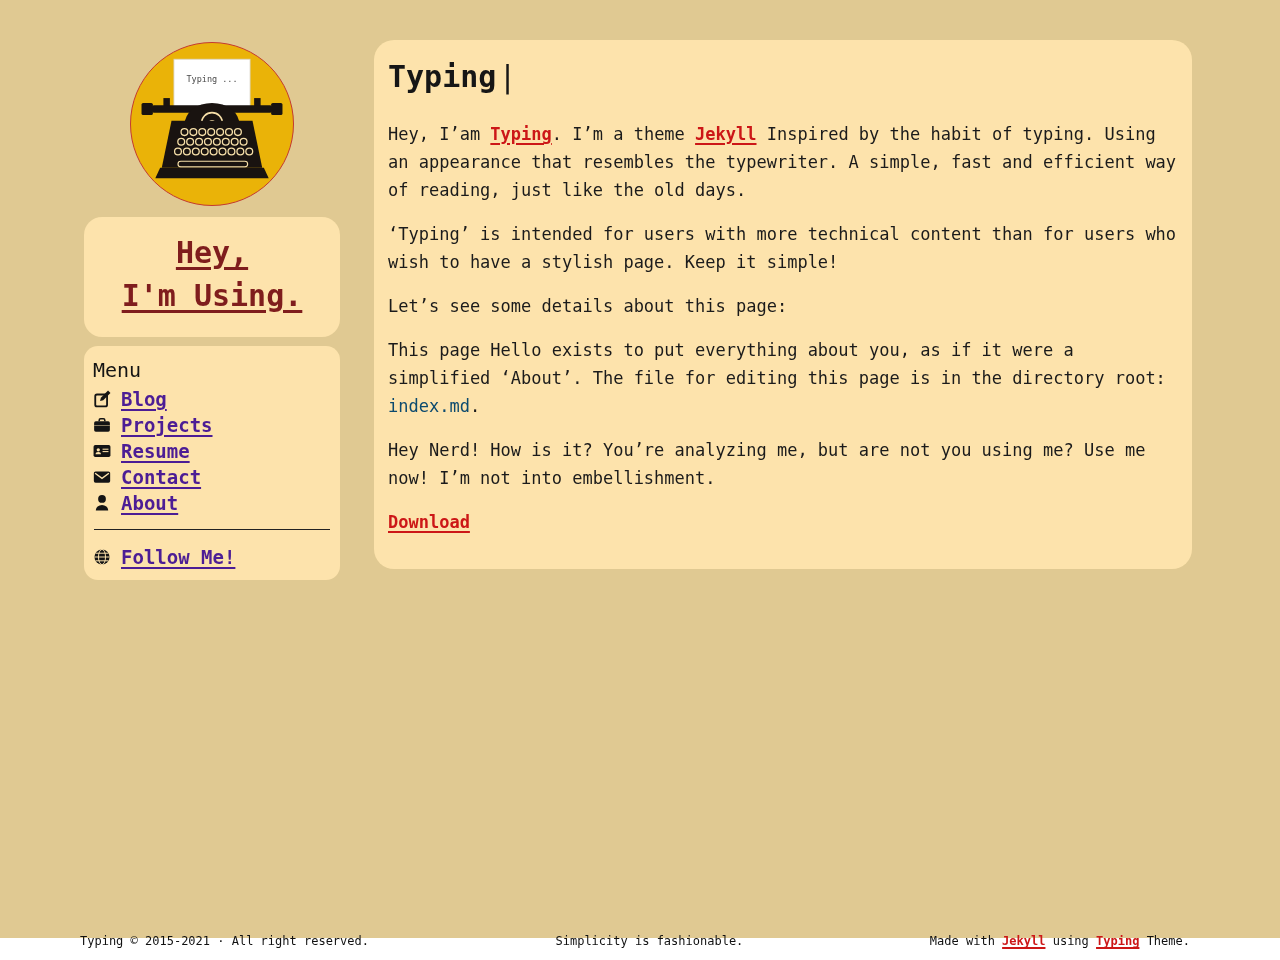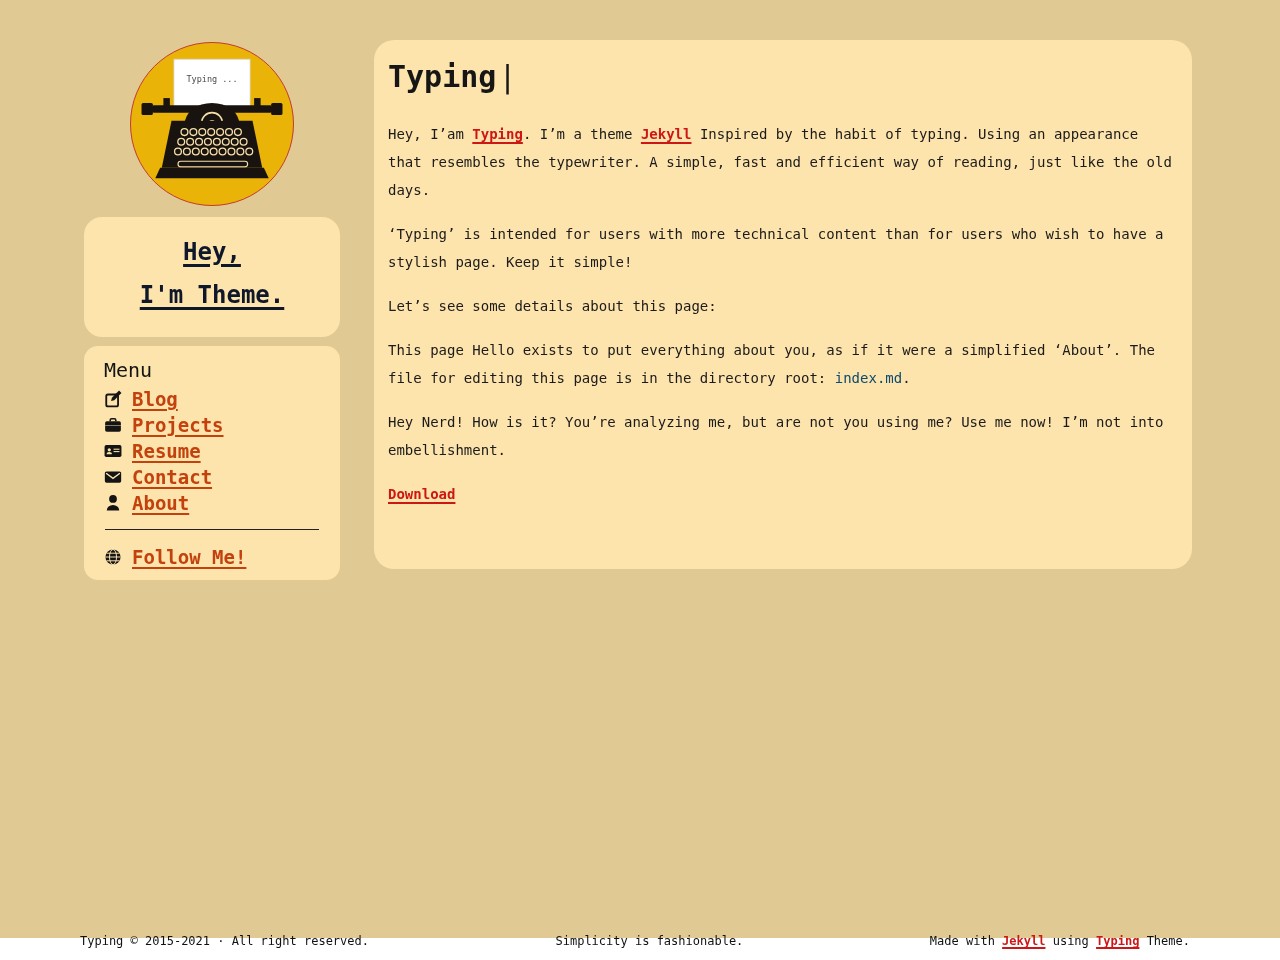--- a/index.html
+++ b/index.html
@@ -23,46 +23,46 @@
   .avatar svg { width:100%; height:100%; display:block; }
 
   .panel {
     position:absolute; background:#fde3ac;
   }
   .hey-box {
     left:84px; top:217px; width:256px; height:120px;
     border-radius:18px; text-align:center; padding-top:14px;
   }
   .hey-line {
-    display:block; font-size:24px; line-height:43px; font-weight:bold;
-    color:#0f172a; text-decoration:underline;
+    display:block; font-size:30px; line-height:43px; font-weight:bold;
+    color:#7f1d1d; text-decoration:underline;
     text-decoration-thickness:3px; text-underline-offset:4px;
   }
 
   .menu-box {
     left:84px; top:346px; width:256px; height:234px;
-    border-radius:14px; padding:11px 20px;
+    border-radius:14px; padding:11px 9px;
   }
   .menu-title { font-size:20px; line-height:26px; color:#141414; margin-bottom:3px; }
   .menu-item { display:flex; align-items:center; gap:10px; height:26px; }
   .menu-item svg { width:18px; height:18px; flex:0 0 18px; color:#141414; }
   .menu-link, .follow-link {
-    font-size:19px; font-weight:bold; color:#c2410c;
+    font-size:19px; font-weight:bold; color:#4c1d95;
     text-decoration:underline; text-decoration-thickness:2px; text-underline-offset:3px;
   }
   .menu-sep { border:none; border-top:1px solid #222; margin:13px 1px 14px; }
 
   
   .main-box {
     left:374px; top:40px; width:818px; height:529px;
     border-radius:20px; padding:14px;
   }
   .main-title { font-size:30px; line-height:38px; font-weight:bold; color:#161616; margin:4px 0 24px; }
   .main-title .cursor { font-weight:normal; margin-left:2px; }
-  .main-box p { font-size:14px; line-height:28px; margin-bottom:16px; color:#1b1b1b; }
+  .main-box p { font-size:17px; line-height:28px; margin-bottom:16px; color:#1b1b1b; }
   .main-box p a {
     color:#cc1717; font-weight:bold; text-decoration:underline;
     text-decoration-thickness:2px; text-underline-offset:3px;
   }
   .main-box p code { font-family:inherit; color:#0c4a6e; }
 
   
   .footer {
     position:absolute; left:0; bottom:0; width:1280px; height:22px;
     background:#ffffff; display:flex; align-items:center;
@@ -122,21 +122,21 @@
         <circle cx="146" cy="134" r="4.2"></circle>
     </g>
 
     <rect x="58" y="146" width="86" height="7" rx="3.5" fill="#191310" stroke="#f6dfa8" stroke-width="1.4"></rect>
     <path d="M36 154 h128 l6 13 H30 z" fill="#191310"></path>
   </svg>
 </div>
 
 <div class="panel hey-box">
   <a class="hey-line">Hey,</a>
-  <a class="hey-line">I'm Theme.</a>
+  <a class="hey-line">I'm Using.</a>
 </div>
 
 <nav class="panel menu-box">
   <div class="menu-title">Menu</div>
 
   <div class="menu-item">
     <svg viewBox="0 0 512 512">
       <rect x="64" y="128" width="336" height="336" rx="48" fill="none" stroke="currentColor" stroke-width="52"></rect>
       <path d="M428 16 l68 68 -204 204 -90 22 22 -90 z" fill="currentColor"></path>
     </svg>

